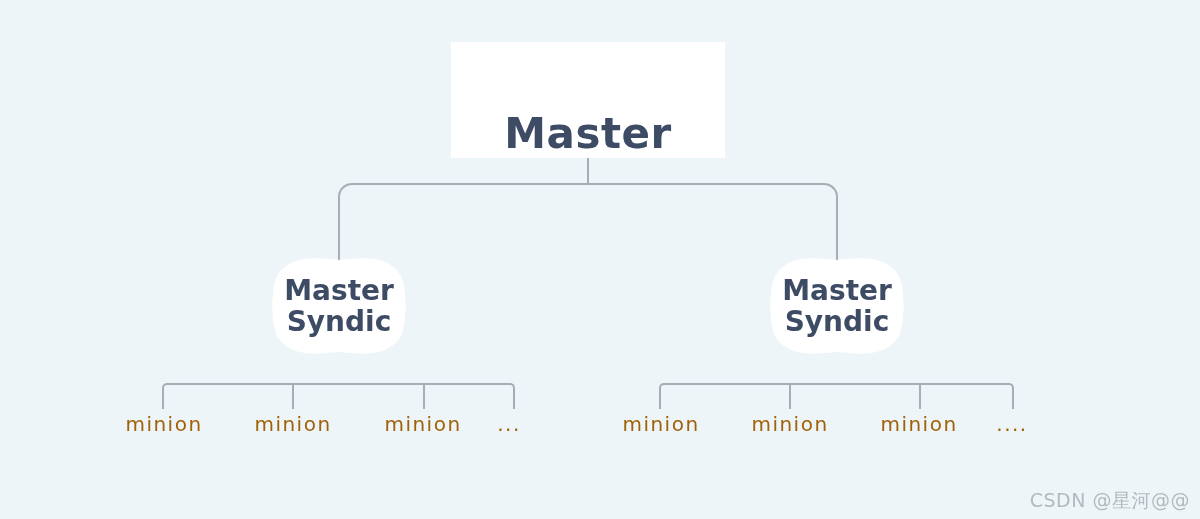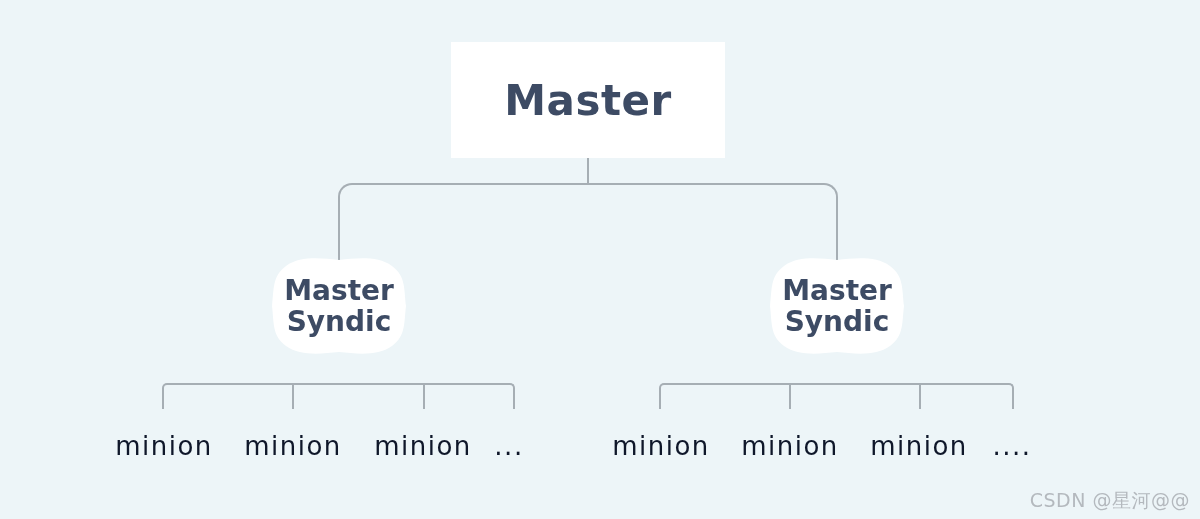--- a/index.html
+++ b/index.html
@@ -19,40 +19,40 @@
     box-sizing:border-box;
     background:transparent;
   }
   .elbow-top    { border-radius:14px 14px 0 0; }
   .elbow-small  { border-radius:5px 5px 0 0; }
 
   
   .master-box {
     position:absolute; left:451px; top:42px; width:274px; height:116px;
     background:#ffffff;
-    display:flex; align-items:center; justify-content:center;
+    display:flex; align-items:flex-end; justify-content:center;
     font-size:42px; font-weight:bold; color:#3d4b64; letter-spacing:0.5px;
   }
 
   
   .syndic { position:absolute; width:152px; height:104px; }
   .syndic svg { position:absolute; left:0; top:0; width:100%; height:100%; }
   .syndic .label {
     position:absolute; left:0; top:0; width:100%; height:100%;
     display:flex; align-items:center; justify-content:center; text-align:center;
     font-size:28px; font-weight:bold; line-height:31px; color:#3d4b64;
     padding:0 24px; box-sizing:border-box;
   }
 
   
   .minion-label {
-    position:absolute; top:431px;
+    position:absolute; top:412px;
     transform:translateX(-50%);
-    font-size:26px; font-weight:normal; letter-spacing:1.5px;
-    color:#0f172a; white-space:nowrap;
+    font-size:20px; font-weight:normal; letter-spacing:1.5px;
+    color:#a16207; white-space:nowrap;
   }
 
   .watermark {
     position:absolute; right:10px; top:488px;
     font-size:19px; color:#b4b9be; letter-spacing:0.5px;
   }
 </style>
 </head>
 <body>
 

